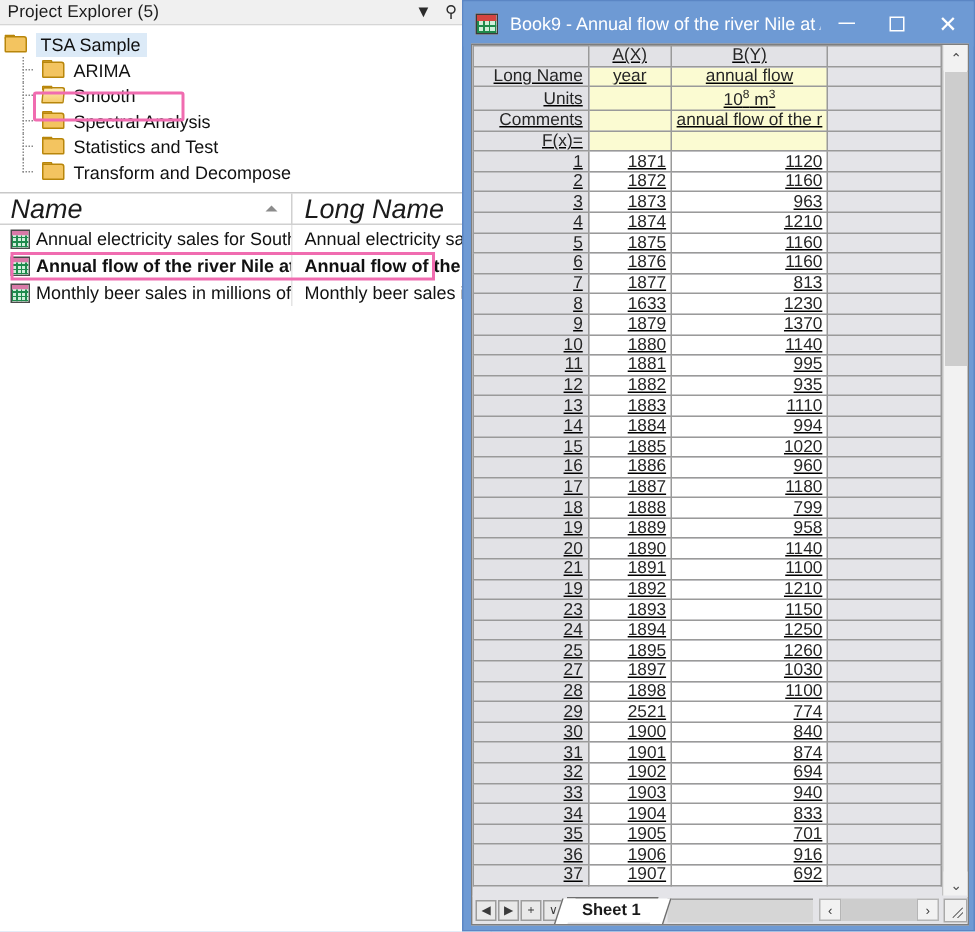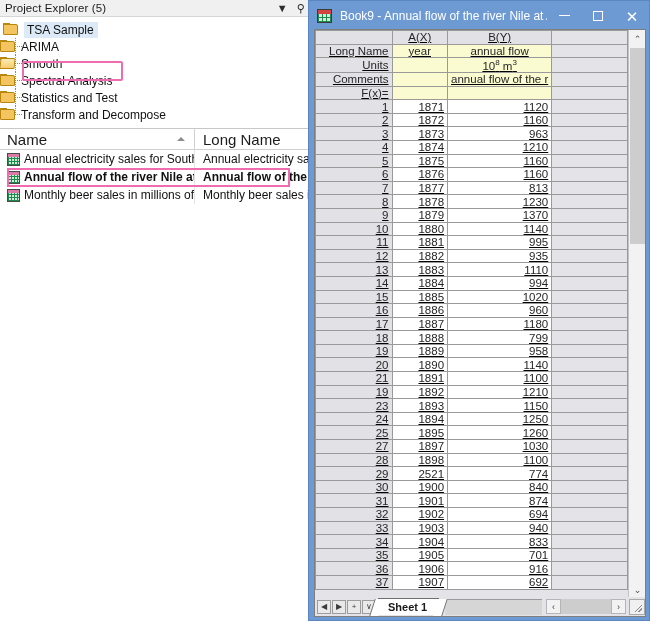--- a/index.html
+++ b/index.html
@@ -50,21 +50,21 @@
     overflow: hidden;
   }
   .tree-row {
     display: flex; align-items: center;
     height: 17px;
     font-size: 12px; color: #111;
     position: relative;
     white-space: nowrap;
   }
   .tree-row.root { padding-left: 3px; }
-  .tree-row.child { }
+  .tree-row.child { padding-left: 28px; }
   .tree-row.root .tree-label {
     background: #dceaf7; padding: 0 4px 0 3px;
   }
   .tree-label { line-height: 16px; }
   .folder {
     width: 16px; height: 13px; margin-right: 5px;
     position: relative; flex: 0 0 auto;
   }
   .folder .f-back {
     position: absolute; left: 0; top: 1px;
@@ -102,21 +102,21 @@
     pointer-events: none;
   }
   #smooth-highlight { left: 22px; top: 44px; width: 101px; height: 20px; }
 
   
   .pe-list-head {
     display: flex; height: 21px;
     background: #ffffff;
     border-bottom: 1px solid #d0d0d0;
     align-items: center;
-    font-size: 15px; color: #1b1b1b;
+    font-size: 18px; color: #1b1b1b; font-style: italic;
   }
   .pe-col-name {
     width: 195px; padding-left: 7px;
     position: relative; height: 21px; line-height: 21px;
     border-right: 1px solid #d0d0d0;
   }
   .sort-arrow {
     position: absolute; right: 9px; top: 8px;
     width: 0; height: 0;
     border-left: 4px solid transparent;
@@ -573,21 +573,21 @@
                 <td class="padcell"></td>
               </tr>
               <tr>
                 <td class="rowhdr">7</td>
                 <td class="data">1877</td>
                 <td class="data">813</td>
                 <td class="padcell"></td>
               </tr>
               <tr>
                 <td class="rowhdr">8</td>
-                <td class="data">1878</td>
+                <td class="data">1633</td>
                 <td class="data">1230</td>
                 <td class="padcell"></td>
               </tr>
               <tr>
                 <td class="rowhdr">9</td>
                 <td class="data">1879</td>
                 <td class="data">1370</td>
                 <td class="padcell"></td>
               </tr>
               <tr>

